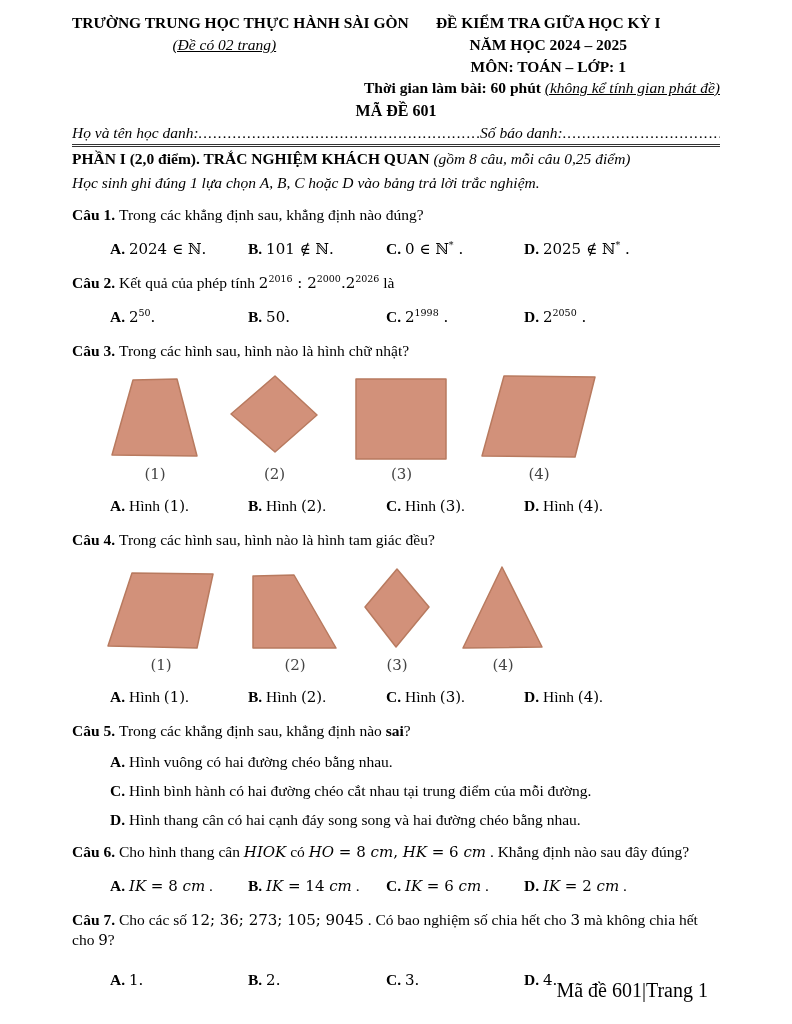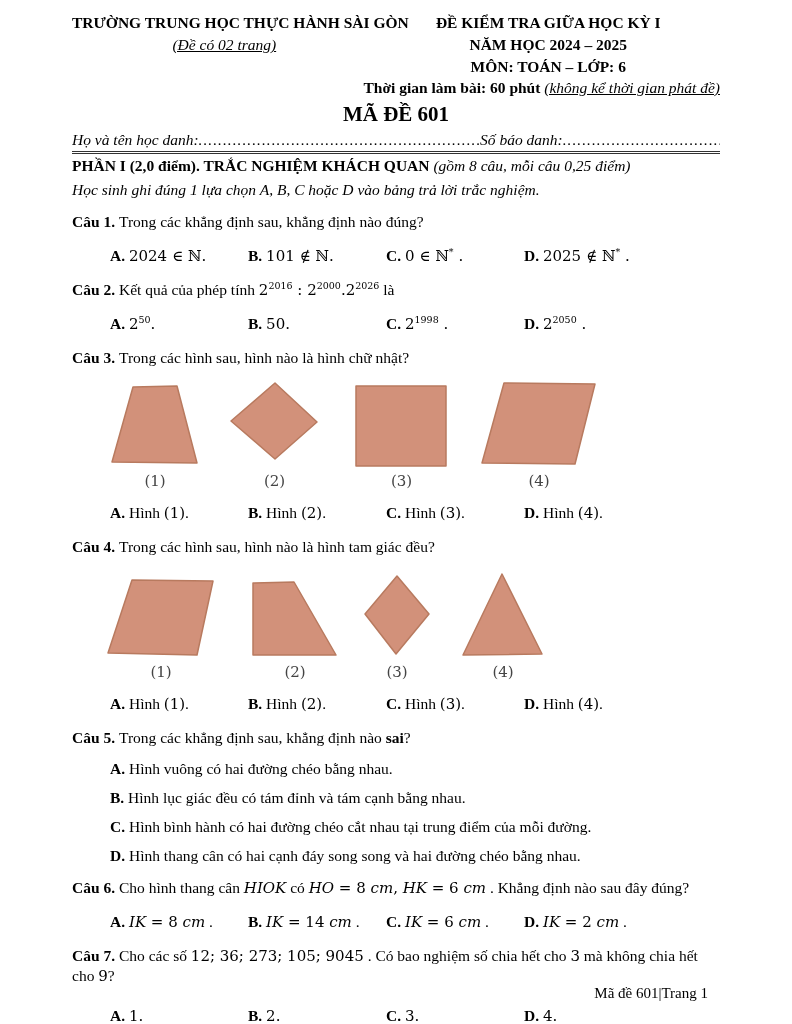--- a/index.html
+++ b/index.html
@@ -17,55 +17,55 @@
   .mi{font-family:"DejaVu Serif","DejaVu Sans",serif;font-style:italic;font-size:15px;}
   sup{font-family:"DejaVu Serif","DejaVu Sans",serif;font-size:9.5px;line-height:0;}
   
   .head{display:flex;}
   .head-col{text-align:center;line-height:1.42;}
   .head-left{width:47%;}
   .head-right{width:53%;}
   .head-line{font-weight:bold;white-space:nowrap;}
   .head-sub{font-style:italic;text-decoration:underline;font-weight:normal;}
   .time-line{text-align:right;margin-top:1px;}
-  .exam-code{text-align:center;font-weight:bold;font-size:21px;margin-top:5px;}
+  .exam-code{text-align:center;font-weight:bold;font-size:16px;margin-top:5px;}
   .student-line{display:flex;font-style:italic;margin-top:4px;white-space:nowrap;overflow:hidden;}
   .dotfill{overflow:hidden;letter-spacing:1px;}
   .rule{height:0;border-top:3px double #333;margin-top:2px;}
   .section-line{margin-top:3px;}
   .instruction{font-style:italic;margin-top:6px;}
   
   .q{margin:13px 0 0 0;line-height:1.35;}
   .opts4{display:grid;grid-template-columns:138px 138px 138px 144px;margin:12px 0 0 38px;line-height:1.4;}
   .optlist .opt{margin:11px 0 0 38px;}
   .figrow{display:flex;align-items:flex-end;margin:10px 0 0 33px;}
   .fig{text-align:center;}
   .fig svg{display:block;margin:0 auto;}
   .figlabel{font-family:"DejaVu Serif",serif;font-size:15px;color:#444;margin-top:3px;}
   polygon{fill:#d2917a;stroke:#b87a5f;stroke-width:1.5;stroke-linejoin:round;}
-  .footer{position:absolute;right:84px;bottom:22px;font-size:15px;}
+  .footer{position:absolute;right:84px;bottom:22px;font-size:20px;}
 </style>
 </head>
 <body>
 
 <div class="page">
 
   <div class="head">
     <div class="head-col head-left">
       <div class="head-line">TRƯỜNG TRUNG HỌC THỰC HÀNH SÀI GÒN</div>
       <div class="head-sub">(Đề có 02 trang)</div>
     </div>
     <div class="head-col head-right">
       <div class="head-line">ĐỀ KIỂM TRA GIỮA HỌC KỲ I</div>
       <div class="head-line">NĂM HỌC 2024 – 2025</div>
-      <div class="head-line">MÔN: TOÁN – LỚP: 6</div>
+      <div class="head-line">MÔN: TOÁN – LỚP: 1</div>
     </div>
   </div>
 
-  <div class="time-line"><span class="b">Thời gian làm bài: 60 phút </span><span class="iu">(không kể thời gian phát đề)</span></div>
+  <div class="time-line"><span class="b">Thời gian làm bài: 60 phút </span><span class="iu">(không kể tính gian phát đề)</span></div>
 
   <div class="exam-code">MÃ ĐỀ 601</div>
 
   <div class="student-line">
     <span><span class="i">Họ và tên học danh:</span></span>
       <span class="dotfill i">....................................................................</span>
       <span class="i">Số báo danh:</span>
       <span class="dotfill i">......................................</span>
   </div>
 
@@ -154,21 +154,20 @@
   <div class="opts4">
     <div class="opt"><span class="b">A. </span><span>Hình </span><span class="m">(1)</span><span>.</span></div>
     <div class="opt"><span class="b">B. </span><span>Hình </span><span class="m">(2)</span><span>.</span></div>
     <div class="opt"><span class="b">C. </span><span>Hình </span><span class="m">(3)</span><span>.</span></div>
     <div class="opt"><span class="b">D. </span><span>Hình </span><span class="m">(4)</span><span>.</span></div>
   </div>
 
   <p class="q"><span class="b">Câu 5. </span><span>Trong các khẳng định sau, khẳng định nào </span><span class="b">sai</span><span>?</span></p>
   <div class="optlist">
     <div class="opt"><span class="b">A. </span><span>Hình vuông có hai đường chéo bằng nhau.</span></div>
-    <div class="opt"><span class="b">B. </span><span>Hình lục giác đều có tám đỉnh và tám cạnh bằng nhau.</span></div>
     <div class="opt"><span class="b">C. </span><span>Hình bình hành có hai đường chéo cắt nhau tại trung điểm của mỗi đường.</span></div>
     <div class="opt"><span class="b">D. </span><span>Hình thang cân có hai cạnh đáy song song và hai đường chéo bằng nhau.</span></div>
   </div>
 
   <p class="q"><span class="b">Câu 6. </span><span>Cho hình thang cân </span><span class="mi">HIOK</span><span> có </span><span class="mi">HO</span><span class="m"> = 8 </span><span class="mi">cm</span><span class="m">, </span><span class="mi">HK</span><span class="m"> = 6 </span><span class="mi">cm</span><span> . Khẳng định nào sau đây đúng?</span></p>
   <div class="opts4">
     <div class="opt"><span class="b">A. </span><span class="mi">IK</span><span class="m"> = 8 </span><span class="mi">cm</span><span> .</span></div>
     <div class="opt"><span class="b">B. </span><span class="mi">IK</span><span class="m"> = 14 </span><span class="mi">cm</span><span> .</span></div>
     <div class="opt"><span class="b">C. </span><span class="mi">IK</span><span class="m"> = 6 </span><span class="mi">cm</span><span> .</span></div>
     <div class="opt"><span class="b">D. </span><span class="mi">IK</span><span class="m"> = 2 </span><span class="mi">cm</span><span> .</span></div>

